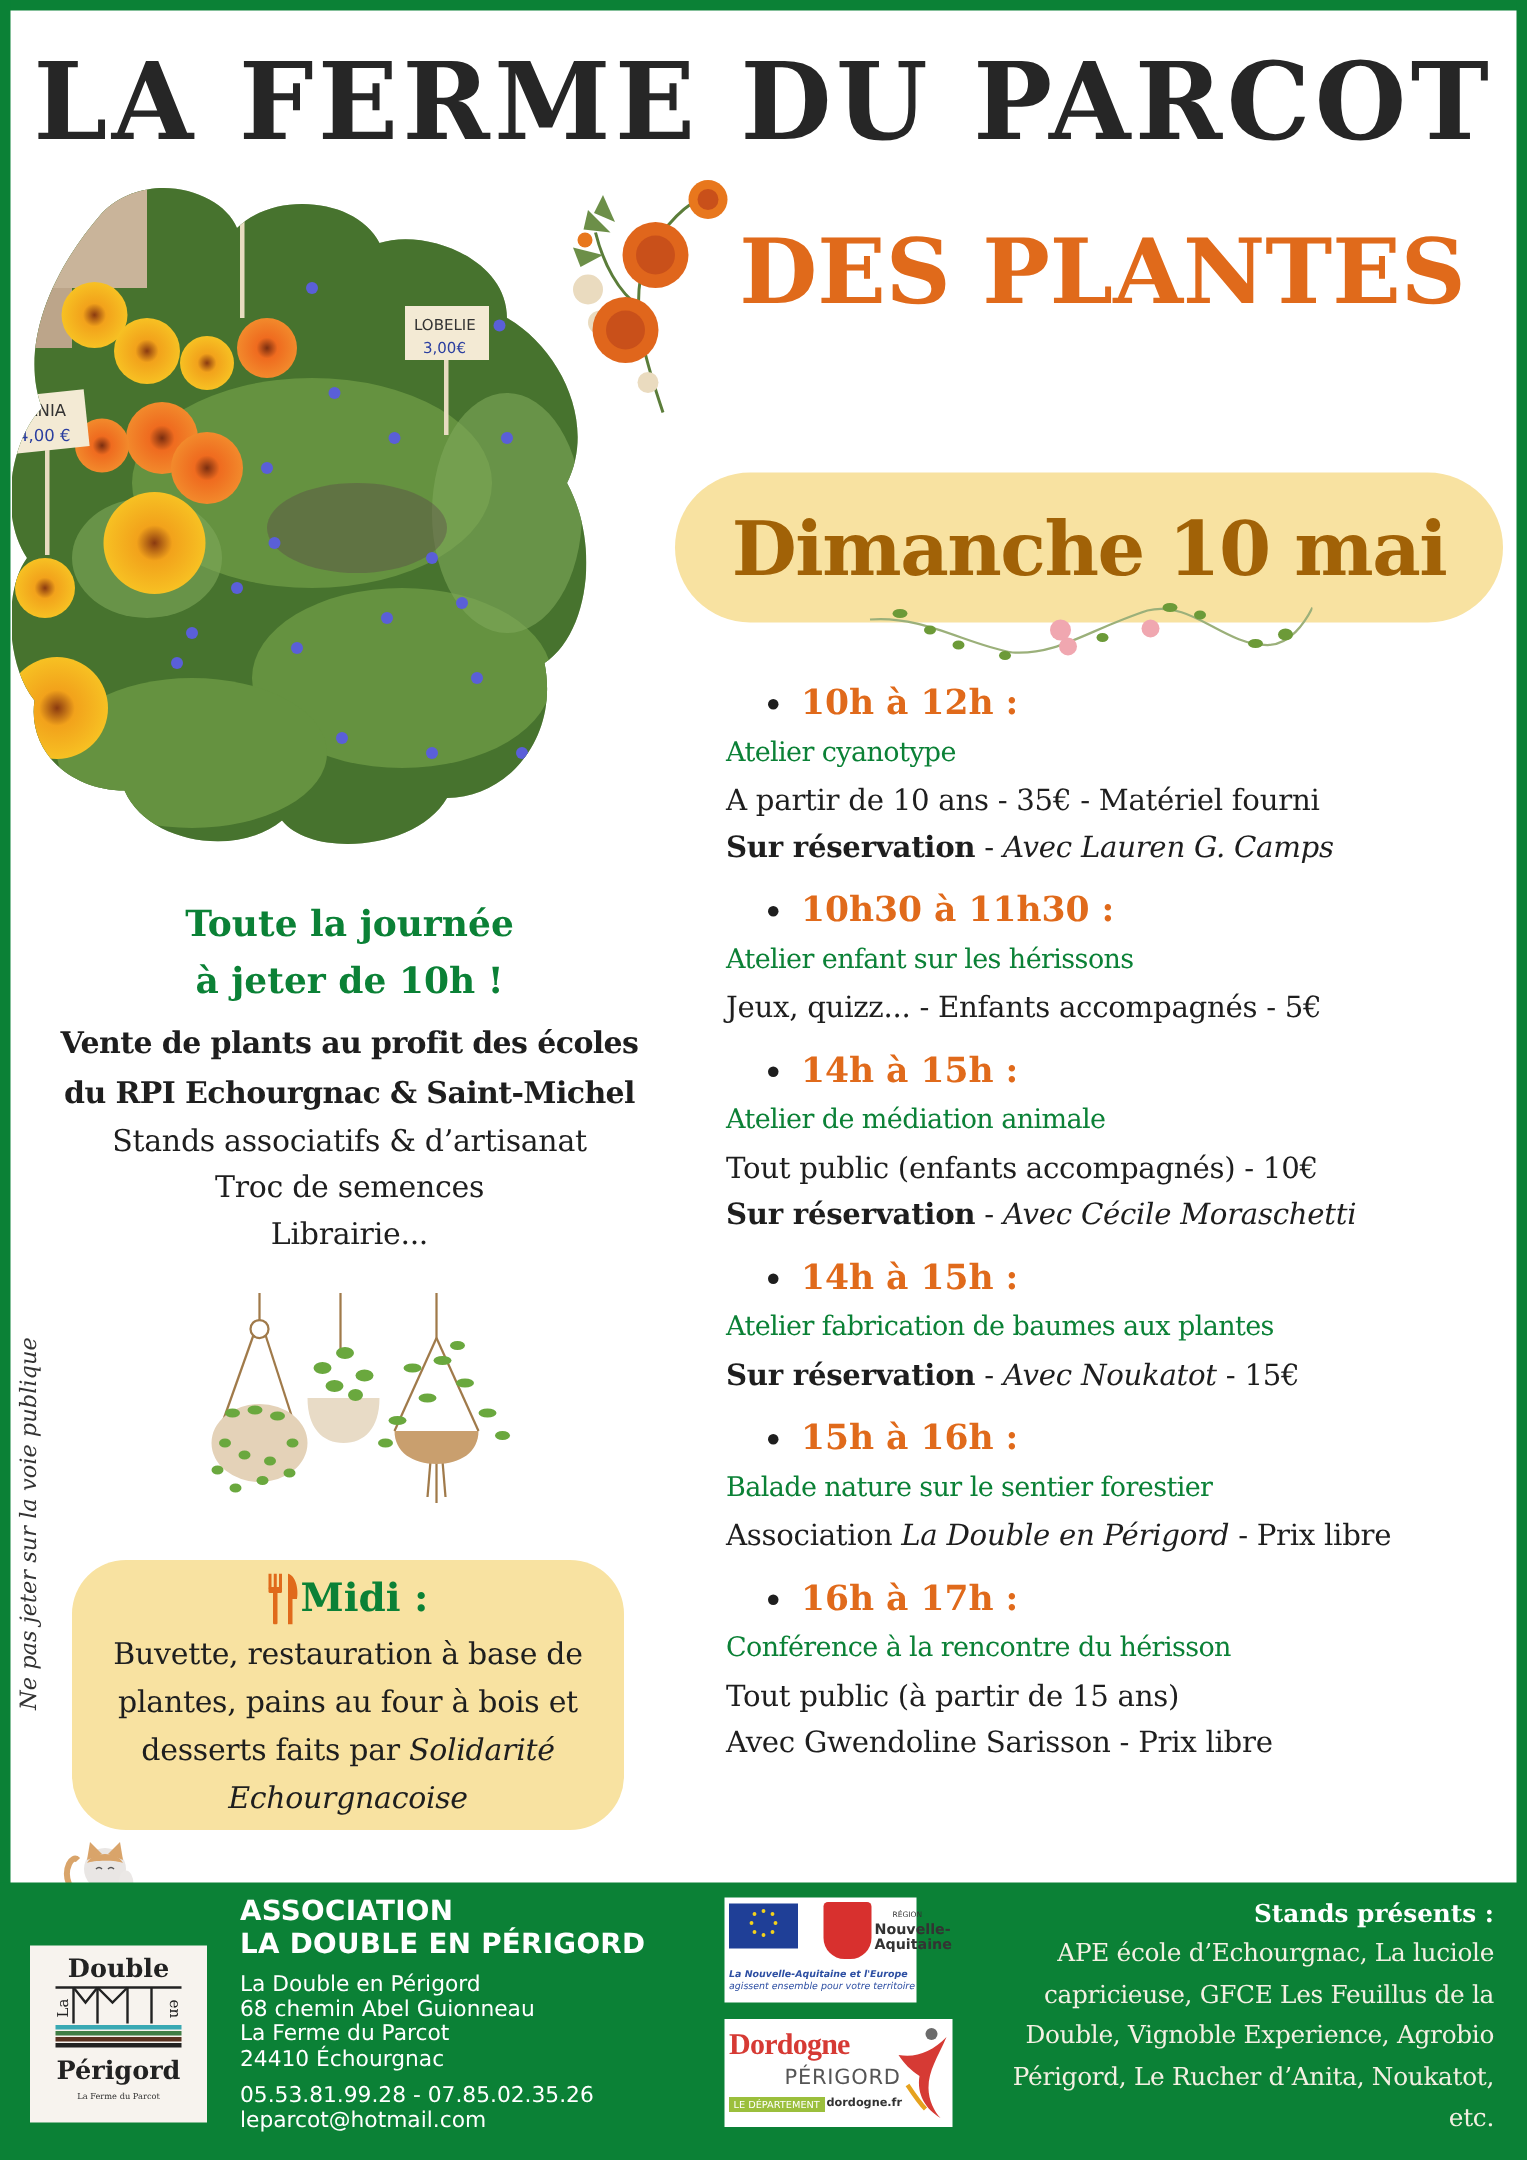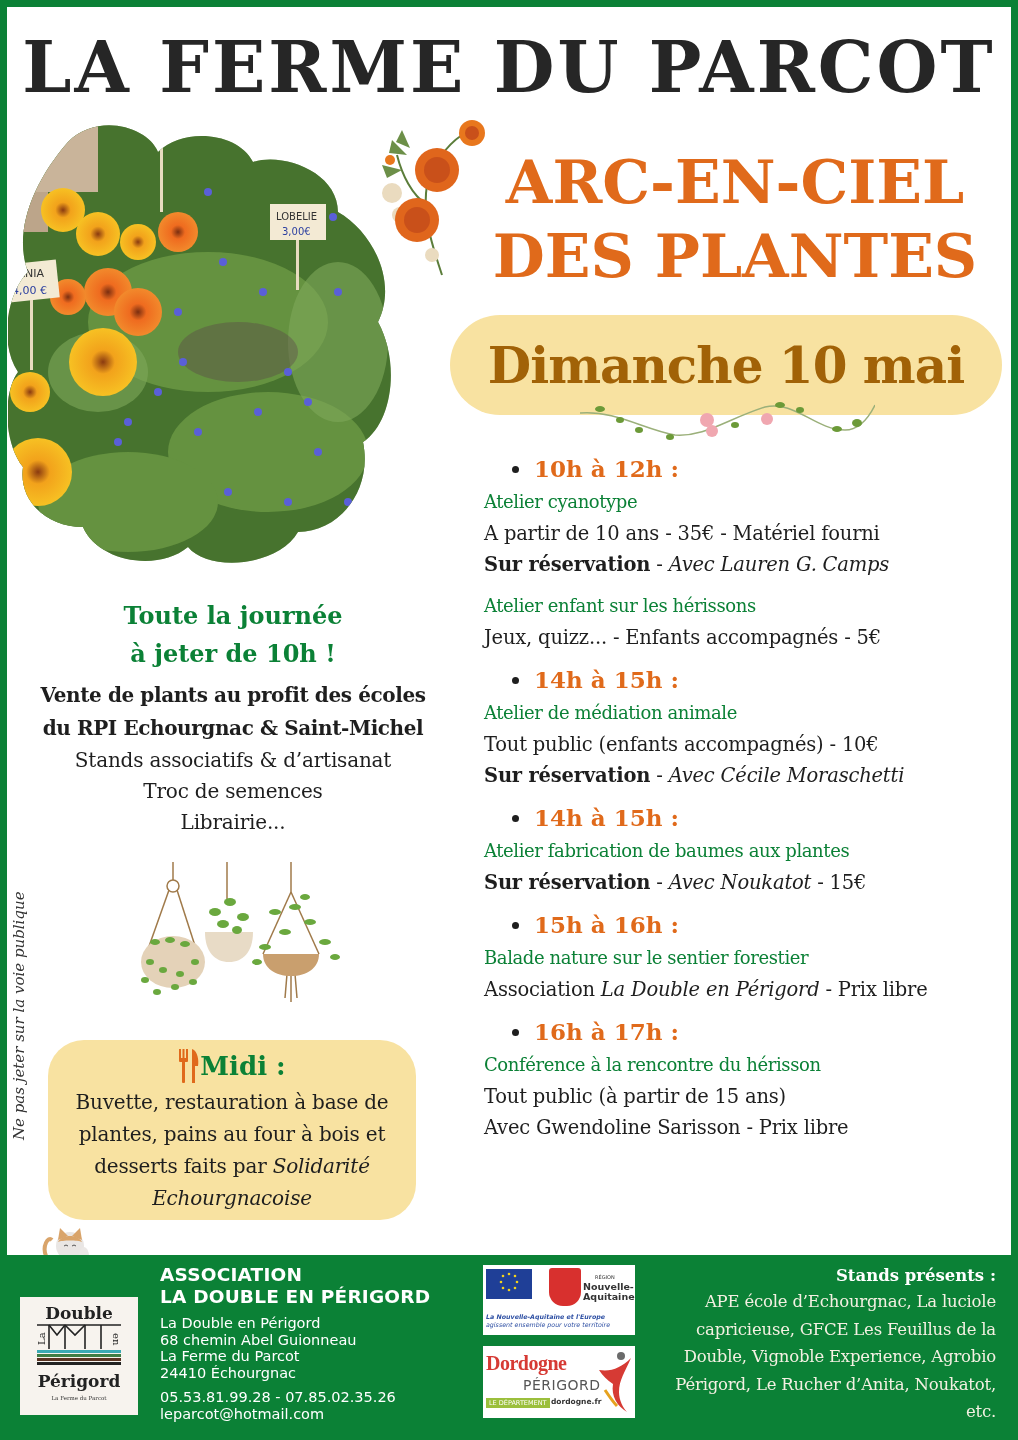--- a/index.html
+++ b/index.html
@@ -64,21 +64,21 @@
     .logo-box { position: absolute; left: 20px; top: 1297px; width: 118px; height: 118px; background: #f7f3ee; text-align: center; }
     .logo-double { font-family: "DejaVu Serif", serif; font-weight: bold; font-size: 17px; color: #222; margin-top: 6px; }
     .logo-perigord { font-family: "DejaVu Serif", serif; font-weight: bold; font-size: 17px; color: #222; }
     .logo-small { font-family: "DejaVu Serif", serif; font-size: 5.5px; color: #333; margin-top: 4px; }
 
     .assoc { position: absolute; left: 160px; top: 1264px; width: 300px; color: #fff; font-family: "DejaVu Sans", sans-serif; }
     .assoc-title { font-weight: bold; font-size: 18.5px; line-height: 22px; letter-spacing: 0.2px; }
     .assoc-addr { font-size: 14.5px; line-height: 16.5px; margin-top: 7px; }
     .assoc-contact { font-size: 14.5px; line-height: 16.5px; margin-top: 8px; }
 
-    .eu-box { position: absolute; left: 483px; top: 1265px; width: 152px; height: 70px; background: #fff; }
+    .eu-box { position: absolute; left: 483px; top: 1265px; width: 128px; height: 70px; background: #fff; }
     .eu-flag { position: absolute; left: 3px; top: 4px; width: 46px; height: 30px; background: #1f3f97; }
     .na-shield { position: absolute; left: 66px; top: 3px; width: 32px; height: 38px; background: #d8302e; border-radius: 3px 3px 14px 14px; }
     .na-label { position: absolute; left: 100px; top: 7px; font-family: "DejaVu Sans", sans-serif; font-size: 9.5px; line-height: 10px; color: #333; font-weight: bold; }
     .eu-tagline { position: absolute; left: 3px; top: 48px; width: 148px; font-family: "DejaVu Sans", sans-serif; font-style: italic; font-size: 6.3px; line-height: 8px; color: #2d4fa3; }
 
     .dord-box { position: absolute; left: 483px; top: 1346px; width: 152px; height: 72px; background: #fff; }
     .dord-title { position: absolute; left: 3px; top: 6px; font-family: Liberation Serif, serif; font-weight: bold; font-size: 20px; color: #d63a34; letter-spacing: -0.5px; }
     .dord-sub { position: absolute; left: 40px; top: 31px; font-family: "DejaVu Sans", sans-serif; font-size: 14px; color: #555; letter-spacing: 0.5px; }
     .dord-bar { position: absolute; left: 3px; top: 52px; font-family: "DejaVu Sans", sans-serif; font-size: 6.5px; color: #fff; background: #9bbf3c; padding: 1px 3px; }
     .dord-url { position: absolute; left: 68px; top: 51px; font-family: "DejaVu Sans", sans-serif; font-weight: bold; font-size: 7.5px; color: #333; }
@@ -188,21 +188,20 @@
   <circle cx="65" cy="55" r="22" fill="#e0661c"></circle>
     <circle cx="65" cy="55" r="13" fill="#c9501a"></circle>
   <circle cx="45" cy="105" r="22" fill="#e0661c"></circle>
     <circle cx="45" cy="105" r="13" fill="#c9501a"></circle>
   <circle cx="100" cy="18" r="13" fill="#e8771d"></circle>
     <circle cx="100" cy="18" r="7" fill="#c9501a"></circle>
   <circle cx="18" cy="45" r="5" fill="#e8771d"></circle>
 </svg>
 
 <div class="subtitle">
-  <div>ARC-EN-CIEL</div>
   <div>DES PLANTES</div>
 </div>
 
 <div class="date-pill">
   <span class="date-text">Dimanche 10 mai</span>
 </div>
 
 <svg class="vine" viewBox="0 0 300 50">
   <path d="M5,18 C40,15 70,35 100,40 C130,42 150,25 190,12 C220,5 240,35 270,35 C285,35 295,20 300,10" stroke="#9bb07a" stroke-width="1.5" fill="none"></path>
   <g fill="#6c9a38">
@@ -224,20 +223,21 @@
 </svg>
 
 <div class="schedule">
   <div class="event">
     <div class="event-time"><span>10h à 12h :</span></div>
     <div class="event-title">Atelier cyanotype</div>
     <div class="event-line">A partir de 10 ans - 35€ - Matériel fourni</div>
     <div class="event-line"><b>Sur réservation</b><span> - </span><i>Avec Lauren G. Camps</i></div>
   </div>
   <div class="event">
+    <div class="event-time"><span>10h30 à 11h30 :</span></div>
     <div class="event-title">Atelier enfant sur les hérissons</div>
     <div class="event-line">Jeux, quizz... - Enfants accompagnés - 5€</div>
   </div>
   <div class="event">
     <div class="event-time"><span>14h à 15h :</span></div>
     <div class="event-title">Atelier de médiation animale</div>
     <div class="event-line">Tout public (enfants accompagnés) - 10€</div>
     <div class="event-line"><b>Sur réservation</b><span> - </span><i>Avec Cécile Moraschetti</i></div>
   </div>
   <div class="event">

